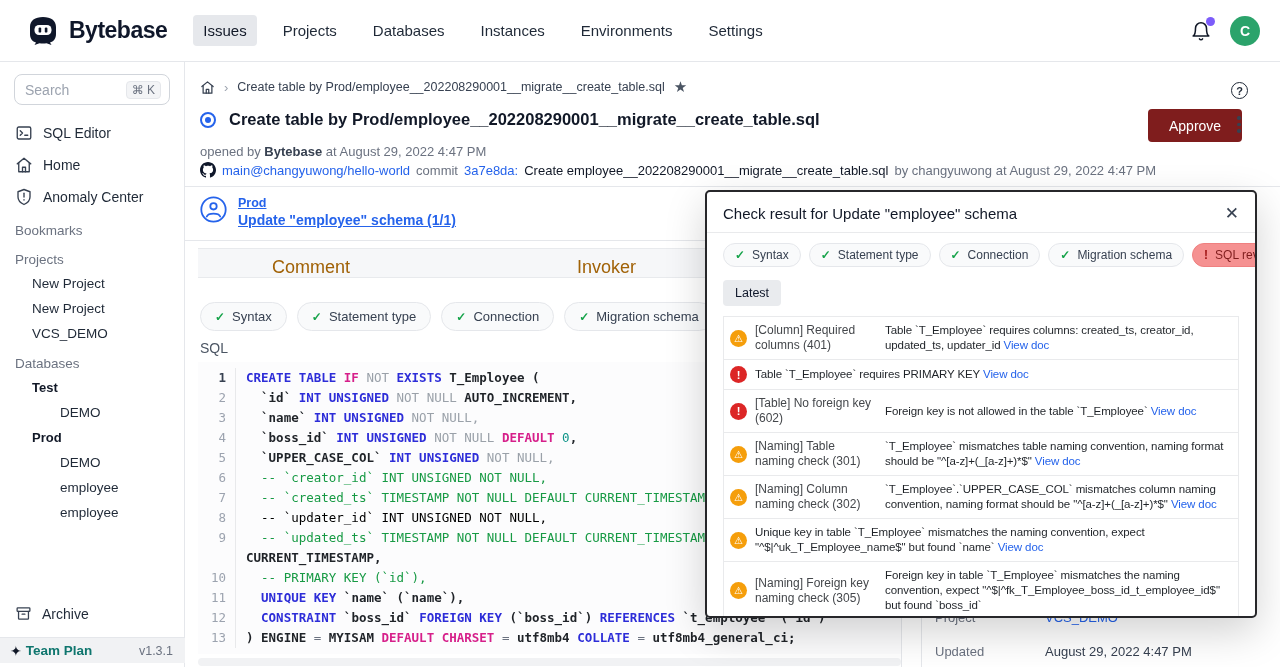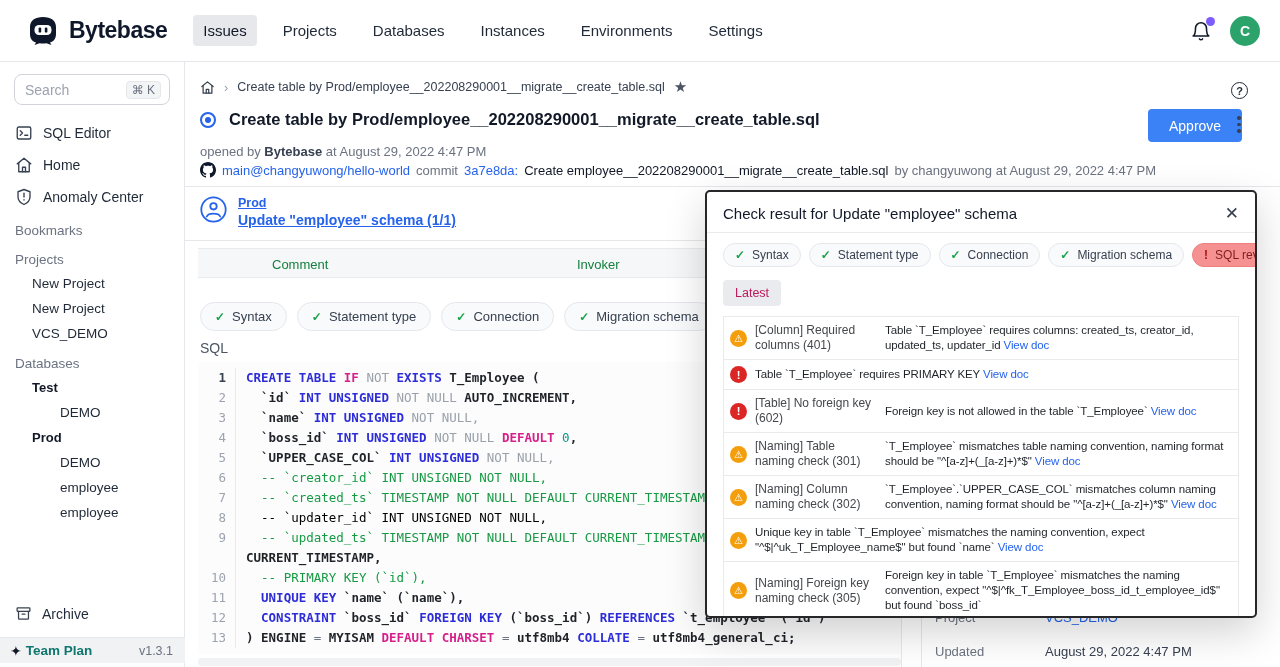--- a/index.html
+++ b/index.html
@@ -54,21 +54,21 @@
   .vcs-row { position:absolute; left:15px; top:100px; display:flex; align-items:center; gap:6px; font-size:13px; color:#6b7280; white-space:nowrap; }
   .vcs-row a { color:#2563eb; text-decoration:none; cursor:pointer; }
   .vcs-msg { color:#111827; font-weight:500; }
   .hdiv1 { position:absolute; left:0; right:0; top:124px; border-top:1px solid #e5e7eb; }
   .stage-row { position:absolute; left:15px; top:134px; display:flex; gap:11px; }
   .stage-texts a { display:block; color:#2563eb; font-weight:700; text-decoration:underline; cursor:pointer; }
   .stage-env { font-size:12.5px; }
   .stage-task { font-size:14px; margin-top:2px; }
   .hdiv2 { position:absolute; left:0; width:716px; top:178px; border-top:1px solid #e5e7eb; }
   .thead-bar { position:absolute; left:13px; top:186px; width:703px; height:30px; background:#f6f7f9; border-top:1px solid #e8eaed; border-bottom:1px solid #e8eaed; }
-  .thead-bar span { position:absolute; top:8px; font-size:13px; color:#15803d; }
+  .thead-bar span { position:absolute; top:8px; font-size:18px; color:#a16207; }
   .th-comment { left:74px; } .th-invoker { left:379px; }
 
   .pills-row { position:absolute; left:15px; top:240px; display:flex; gap:10px; }
   .pill { display:inline-flex; align-items:center; gap:7px; border:1px solid #e5e7eb; background:#f9fafb; border-radius:999px; padding:6px 14px; font-size:13px; color:#374151; white-space:nowrap; cursor:pointer; }
   .pill .chk { color:#16a34a; font-size:12px; font-weight:700; }
   .pill.fail { background:#f59191; border-color:#ef8080; color:#7f1d1d; font-weight:500; }
   .pill.fail .chk { color:#9f1212; }
   .pill.sm { padding:4px 11px; font-size:12px; }
 
   .sql-label { position:absolute; left:15px; top:278px; font-size:14px; color:#4b5563; }
@@ -86,21 +86,21 @@
   .panel-row .pl { width:110px; color:#6b7280; }
   .panel-row .pv { color:#374151; }
   .panel-row .pv.link { color:#2563eb; cursor:pointer; }
 
   
   .modal { position:absolute; left:705px; top:190px; width:552px; height:428px; background:#fff; border:2px solid #27272a; border-radius:5px; box-shadow:0 14px 40px rgba(0,0,0,.18); z-index:50; overflow:hidden; }
   .modal-head { display:flex; align-items:center; padding:13px 16px 10px 16px; border-bottom:1px solid #e9eaec; }
   .modal-title { font-size:15px; font-weight:500; color:#111827; }
   .modal-close { margin-left:auto; font-size:17px; color:#374151; cursor:pointer; line-height:1; }
   .modal-pills { display:flex; gap:8px; padding:10px 16px 0 16px; }
-  .latest-btn { display:inline-block; margin:13px 16px 0 16px; background:#e9ebee; border:none; border-radius:4px; padding:6px 12px; font-size:12.5px; color:#be185d; font-family:"Liberation Sans",sans-serif; cursor:pointer; }
+  .latest-btn { display:inline-block; margin:13px 16px 0 16px; background:#e9ebee; border:none; border-radius:4px; padding:6px 12px; font-size:12.5px; color:#0f172a; font-family:"Liberation Sans",sans-serif; cursor:pointer; }
   .results { margin:10px 16px 0 16px; border:1px solid #e9eaec; border-bottom:none; }
   .result-row { display:flex; align-items:center; padding:6px 8px 6px 6px; border-bottom:1px solid #e9eaec; }
   .sev-icon { width:17px; height:17px; border-radius:50%; flex:none; display:flex; align-items:center; justify-content:center; color:#fff; margin-right:8px; align-self:center; }
   .sev-icon.warn { font-size:10px; }
   .sev-icon.err { font-size:11px; font-weight:700; }
   .result-rule { width:118px; flex:none; font-size:12px; line-height:15px; color:#44474b; margin-right:12px; }
   .result-desc { flex:1; font-size:11.5px; line-height:15px; color:#1f2328; letter-spacing:-0.1px; }
   .result-desc a { color:#2563eb; text-decoration:none; cursor:pointer; }
 
   svg { display:block; }
@@ -220,21 +220,21 @@
     <span class="crumb-sep">›</span>
     <span>Create table by Prod/employee__202208290001__migrate__create_table.sql</span>
     <span class="crumb-star">★</span>
   </div>
   <div class="help-icon">?</div>
 
   <div class="title-row">
     <span class="issue-dot"></span>
     <span class="issue-title">Create table by Prod/employee__202208290001__migrate__create_table.sql</span>
   </div>
-  <button class="approve-btn" style="background: #3b82f6;">Approve</button>
+  <button class="approve-btn" style="background: #7f1d1d;">Approve</button>
   <div class="dots-menu">
       <i></i>
       <i></i>
       <i></i>
     </div>
 
   <div class="opened-row">
     <span>opened by</span>
     <b>Bytebase</b>
     <span>at August 29, 2022 4:47 PM</span>

